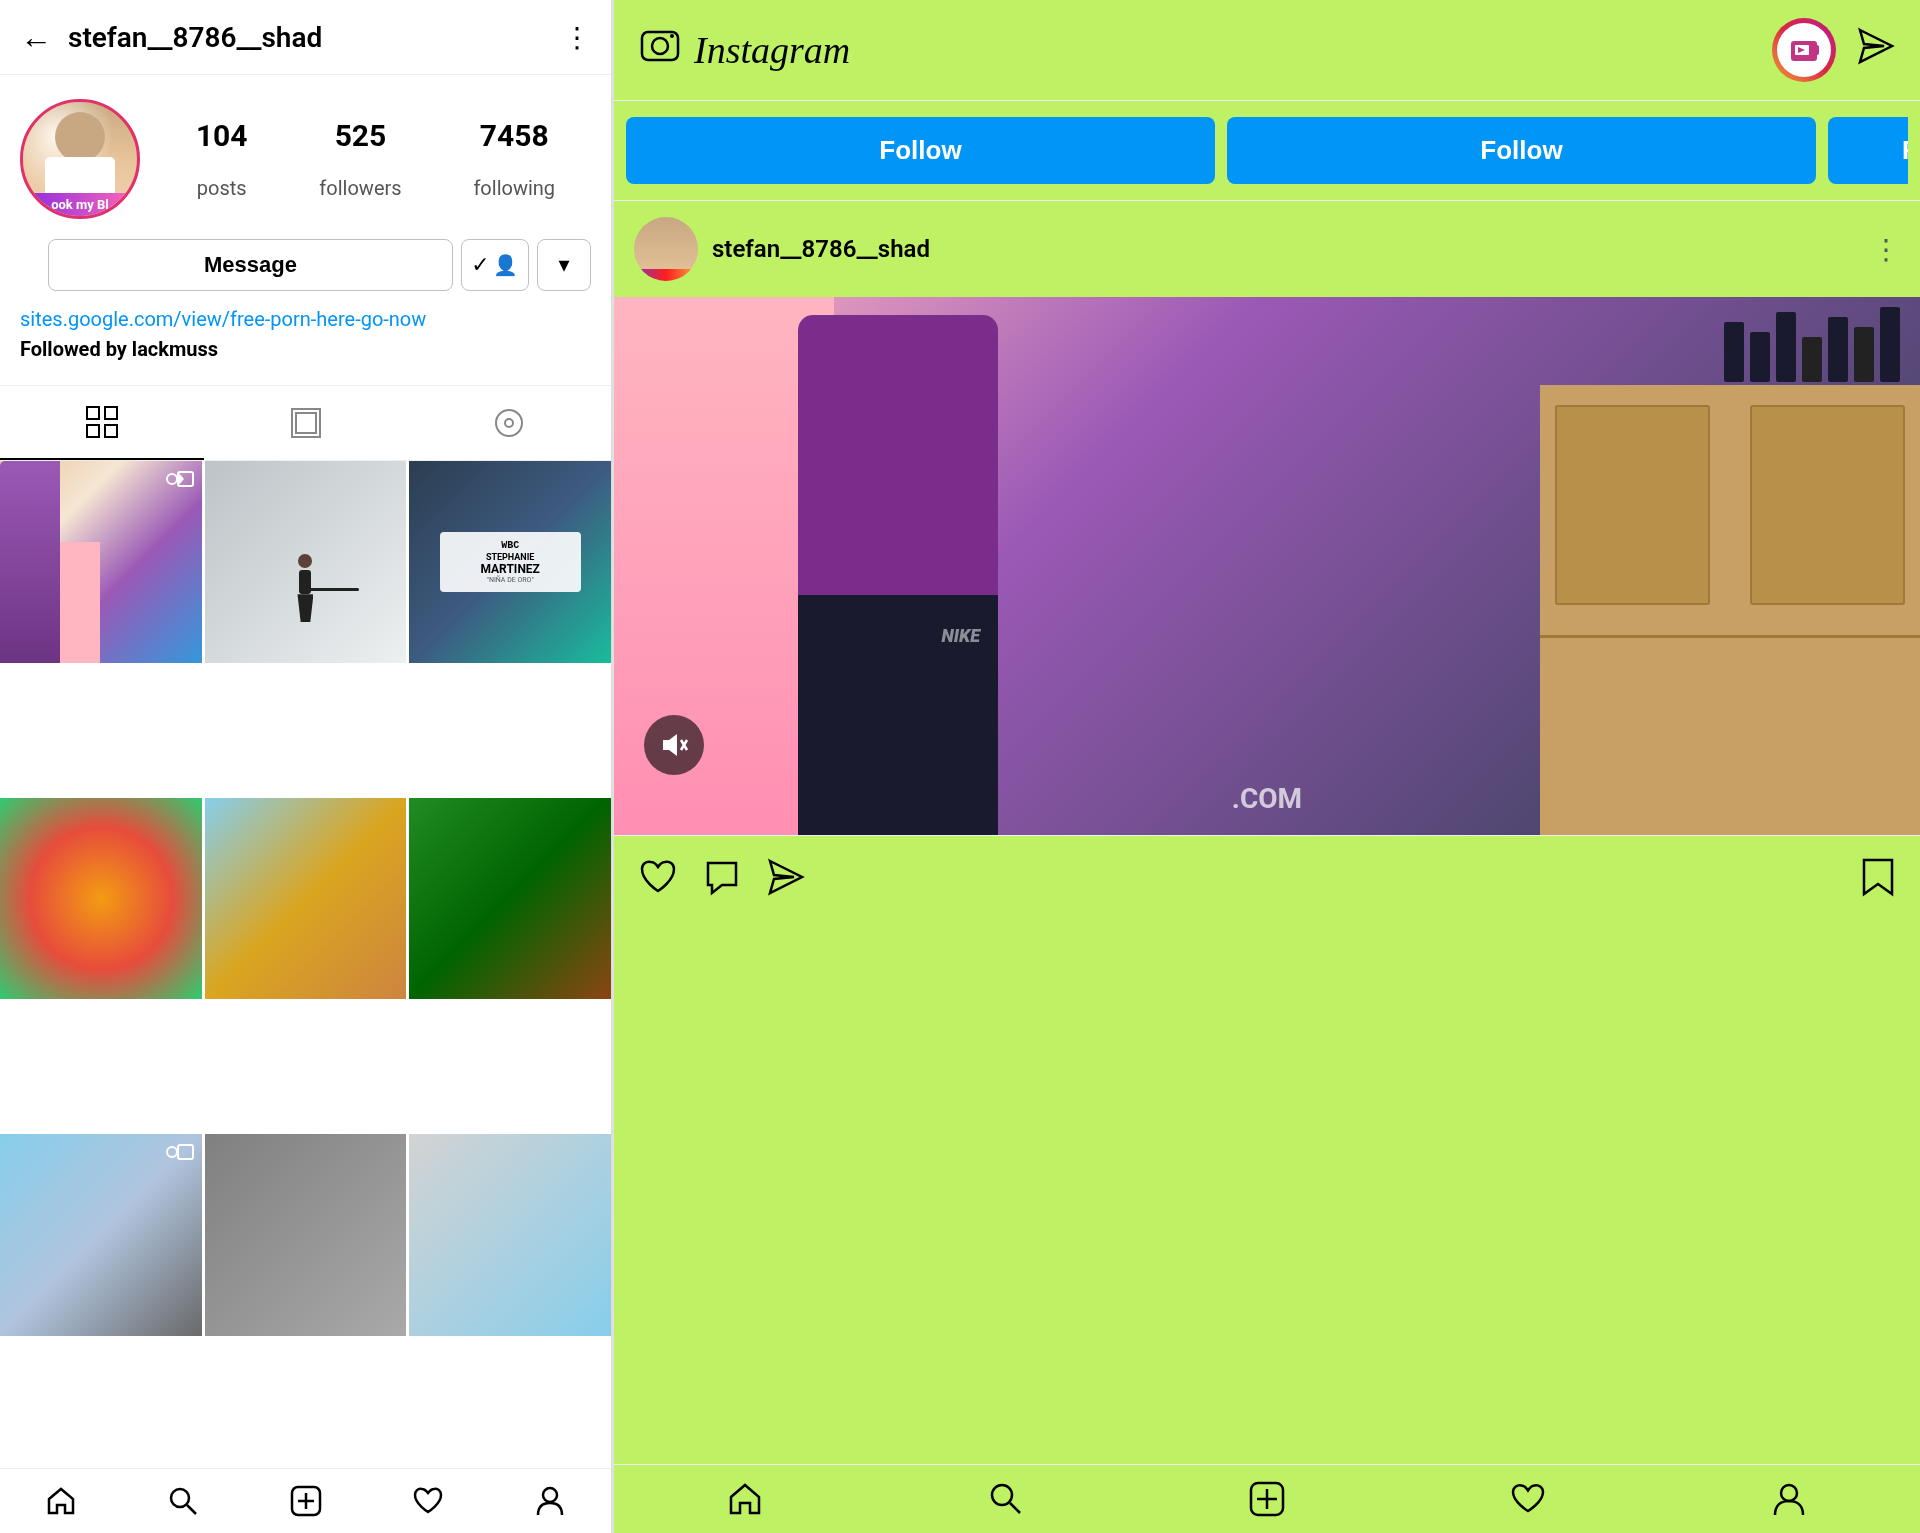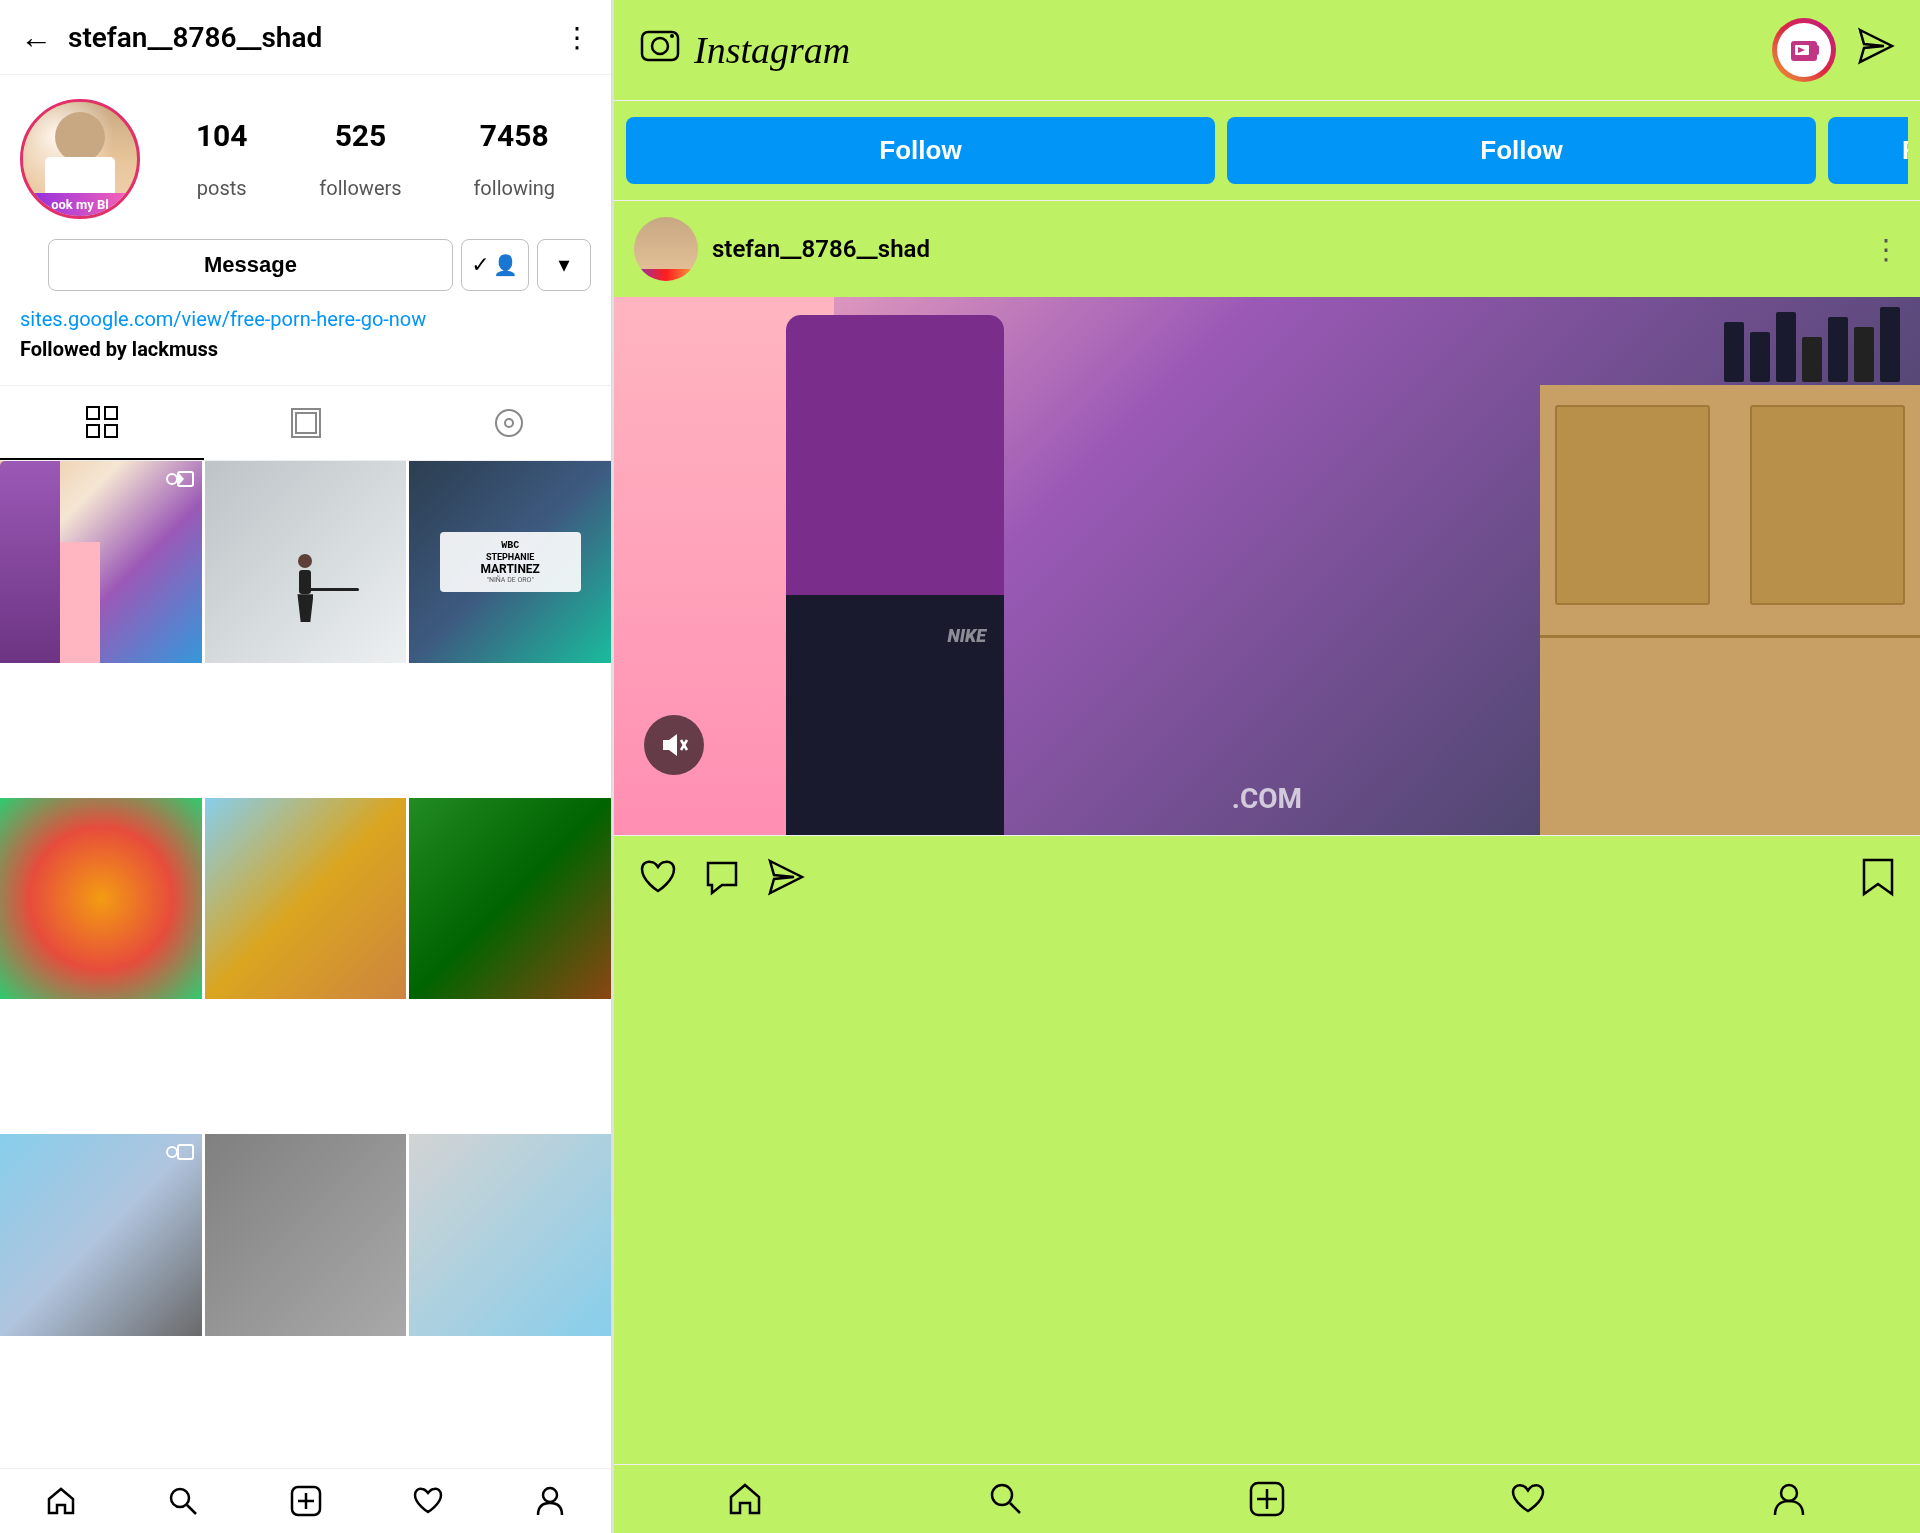--- a/index.html
+++ b/index.html
@@ -693,21 +693,21 @@
         <div style="width:20px;height:50px;background:#1a1a2e;border-radius:2px;"></div>
         <div style="width:20px;height:70px;background:#1a1a2e;border-radius:2px;"></div>
         <div style="width:20px;height:45px;background:#222;border-radius:2px;"></div>
         <div style="width:20px;height:65px;background:#1a1a2e;border-radius:2px;"></div>
         <div style="width:20px;height:55px;background:#222;border-radius:2px;"></div>
         <div style="width:20px;height:75px;background:#1a1a2e;border-radius:2px;"></div>
       </div>
 
       <div style="position:absolute;bottom:0;left:0;width:220px;height:550px;background:linear-gradient(180deg,#ffb6c1 0%,#ff8fb3 100%);border-radius:10px 10px 0 0;"></div>
 
-      <div style="position:absolute;bottom:0;left:172px;width:218px;height:600px;">
+      <div style="position:absolute;bottom:0;left:184px;width:200px;height:600px;">
 
         <div style="position:absolute;bottom:220px;left:0;right:0;height:300px;background:#7b2d8b;border-radius:15px 15px 0 0;"></div>
 
         <div style="position:absolute;bottom:0;left:0;right:0;height:240px;background:#1a1a2e;">
           <div style="position:absolute;right:18px;top:30px;color:rgba(255,255,255,0.5);font-style:italic;font-weight:900;font-size:18px;">NIKE</div>
         </div>
       </div>
 
       <div class="mute-btn">
         <svg width="30" height="30" viewBox="0 0 30 30">

